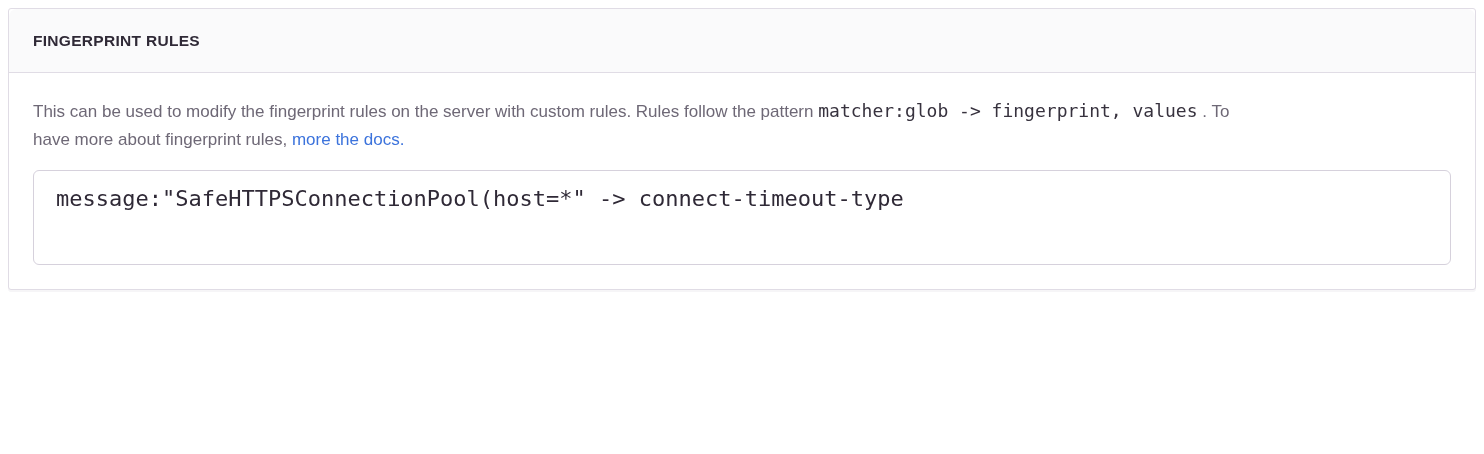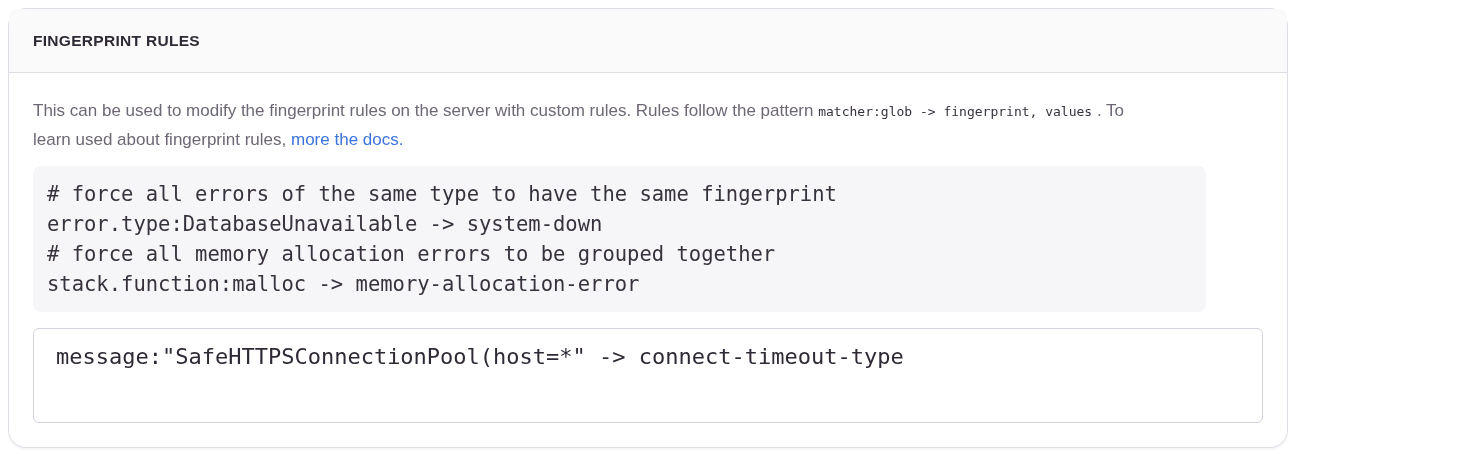--- a/index.html
+++ b/index.html
@@ -5,24 +5,24 @@
   * { margin: 0; padding: 0; box-sizing: border-box; }
   html, body {
     width: 1484px; height: 454px;
     background: #ffffff;
     font-family: "Liberation Sans", sans-serif;
     overflow: hidden;
   }
   .panel {
     position: absolute;
     left: 8px; top: 8px;
-    width: 1280px;
+    width: 1468px;
     background: #ffffff;
     border: 1px solid #e0dce5;
-    border-radius: 18px;
+    border-radius: 3px;
     box-shadow: 0 2px 0 rgba(37, 11, 54, 0.04);
   }
   .panel-header {
     background: #fafafb;
     border-bottom: 1px solid #e0dce5;
     border-radius: 8px 8px 0 0;
     padding: 23px 24px 22px 24px;
     font-size: 15.5px;
     font-weight: bold;
     letter-spacing: 0.3px;
@@ -31,21 +31,21 @@
   .panel-body {
     padding: 24px 24px 24px 24px;
   }
   .description {
     font-size: 17px;
     line-height: 28px;
     color: #6e6876;
   }
   .inline-code {
     font-family: "DejaVu Sans Mono", monospace;
-    font-size: 13px;
+    font-size: 18px;
     color: #37323e;
   }
   .link {
     color: #3c73dc;
     text-decoration: none;
     cursor: pointer;
   }
   .code-example {
     margin: 12px 57px 0 0;
     background: #f6f6f8;
@@ -78,22 +78,18 @@
   }
 </style>
 </head>
 <body>
 
 <div class="panel">
   <div class="panel-header">
     <span>FINGERPRINT RULES</span>
   </div>
   <div class="panel-body">
-    <p class="description"><span>This can be used to modify the fingerprint rules on the server with custom rules. Rules follow the pattern </span><code class="inline-code">matcher:glob -&gt; fingerprint, values</code><span> . To</span><br><span>learn used about fingerprint rules, </span><a class="link" href="#">more the docs.</a></p>
+    <p class="description"><span>This can be used to modify the fingerprint rules on the server with custom rules. Rules follow the pattern </span><code class="inline-code">matcher:glob -&gt; fingerprint, values</code><span> . To</span><br><span>have more about fingerprint rules, </span><a class="link" href="#">more the docs.</a></p>
 
-    <pre class="code-example"># force all errors of the same type to have the same fingerprint
-error.type:DatabaseUnavailable -&gt; system-down
-# force all memory allocation errors to be grouped together
-stack.function:malloc -&gt; memory-allocation-error</pre>
 
     <textarea class="rules-textarea" spellcheck="false" style="">message:"SafeHTTPSConnectionPool(host=*" -&gt; connect-timeout-type</textarea>
   </div>
 </div>
 
 </body></html>

